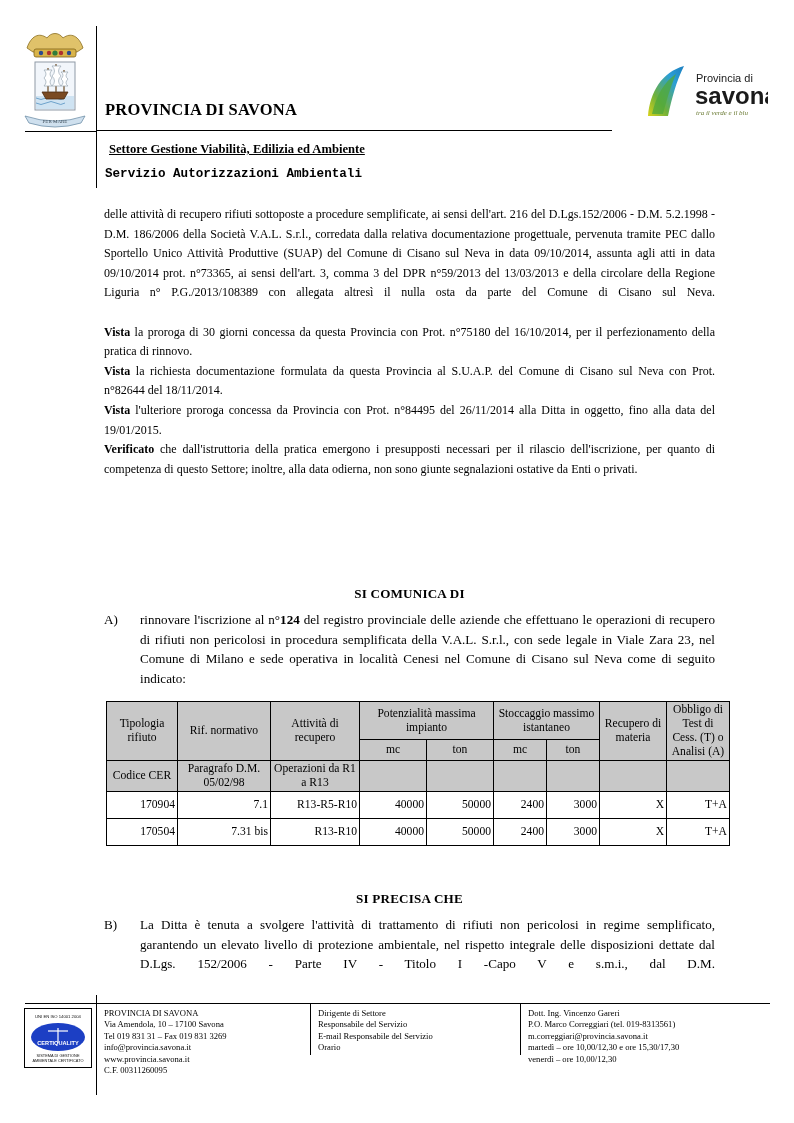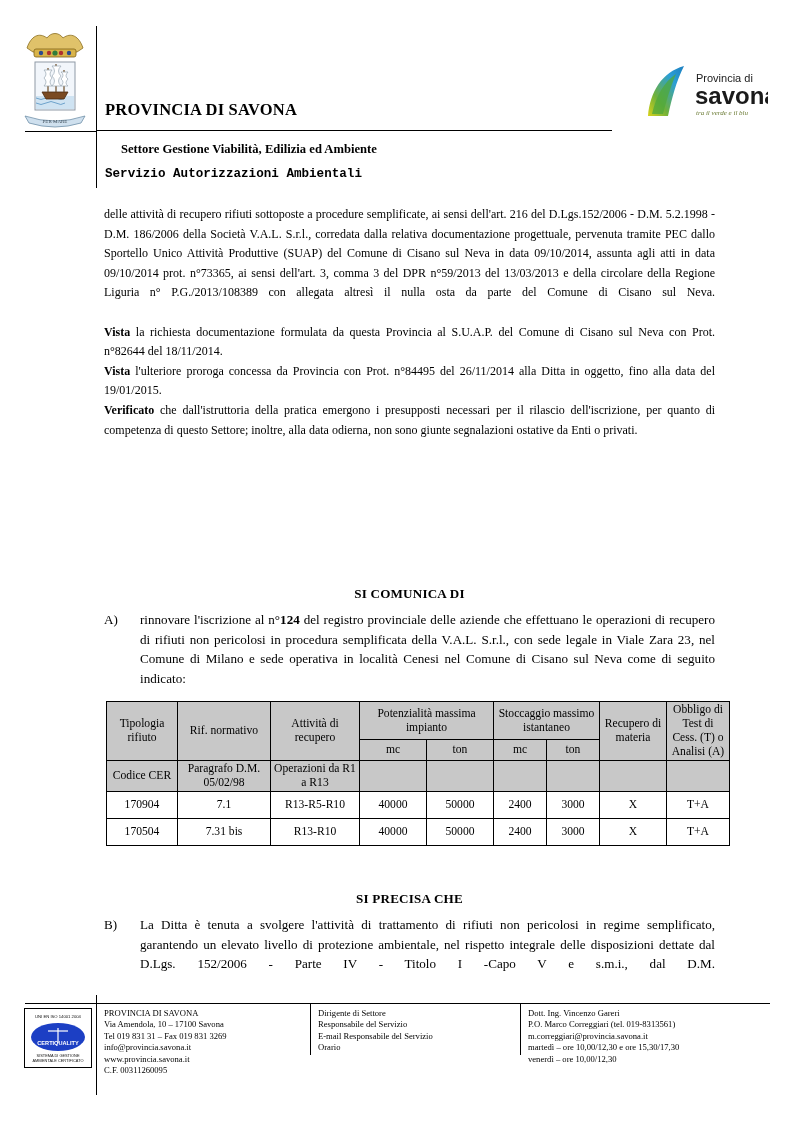--- a/index.html
+++ b/index.html
@@ -64,24 +64,25 @@
   .header-hline {
     position: absolute;
     left: 96px;
     top: 130px;
     width: 516px;
     height: 1px;
     background: #000;
   }
   .settore {
     position: absolute;
-    left: 121px;
+    left: 109px;
     top: 142px;
     font-size: 12.6px;
     font-weight: bold;
+    text-decoration: underline;
   }
   .servizio {
     position: absolute;
     left: 105px;
     top: 167px;
     font-size: 12.6px;
     font-weight: bold;
     font-family: Liberation Mono, monospace;
   }
 
@@ -172,20 +173,21 @@
     padding: 1px 2px;
     line-height: 14px;
   }
   table.main th {
     background: #c8c8c8;
     font-weight: normal;
   }
   table.main td {
     background: #ffffff;
     height: 24px;
+    text-align: right;
   }
   .c-tip  { width: 66px; }
   .c-rif  { width: 88px; }
   .c-att  { width: 84px; }
   .c-mc1  { width: 62px; }
   .c-ton1 { width: 62px; }
   .c-mc2  { width: 48px; }
   .c-ton2 { width: 48px; }
   .c-rec  { width: 62px; }
   .c-obb  { width: 58px; }
@@ -312,20 +314,23 @@
         <text x="50" y="20" font-size="11" fill="#1a1a1a" font-family="Liberation Sans, sans-serif">Provincia di</text>
         <text x="49" y="42" font-size="24" font-weight="bold" fill="#1a1a1a" font-family="Liberation Sans, sans-serif">savona</text>
         <text x="50" y="53" font-size="7" font-style="italic" fill="#6a7a33" font-family="Liberation Serif, serif">tra il verde e il blu</text>
       </svg>
     </div>
   </div>
 
   <div class="body-text">
     <p class="jpar">delle attività di recupero rifiuti sottoposte a procedure semplificate, ai sensi dell'art. 216 del D.Lgs.152/2006 - D.M. 5.2.1998 - D.M. 186/2006 della Società V.A.L. S.r.l., corredata dalla relativa documentazione progettuale, pervenuta tramite PEC dallo Sportello Unico Attività Produttive (SUAP) del Comune di Cisano sul Neva in data 09/10/2014, assunta agli atti  in data 09/10/2014 prot. n°73365, ai sensi dell'art. 3, comma 3 del DPR n°59/2013 del 13/03/2013 e della circolare della Regione Liguria n° P.G./2013/108389 con allegata altresì il nulla osta da parte del Comune di Cisano sul Neva.</p>
 
+    <p>
+      <b>Vista</b><span> la proroga di 30 giorni concessa da questa Provincia con Prot. n°75180 del 16/10/2014, per il perfezionamento della pratica di rinnovo.</span>
+    </p>
     <p>
       <b>Vista</b><span> la richiesta documentazione formulata da questa Provincia al S.U.A.P. del Comune di Cisano sul Neva con Prot. n°82644 del 18/11/2014.</span>
     </p>
     <p>
       <b>Vista</b><span> l'ulteriore proroga concessa da Provincia con Prot. n°84495 del 26/11/2014 alla Ditta in oggetto, fino alla data del 19/01/2015.</span>
     </p>
     <p>
       <b>Verificato</b><span> che dall'istruttoria della pratica emergono i presupposti necessari per il rilascio dell'iscrizione, per quanto di competenza di questo Settore; inoltre, alla data odierna, non sono giunte segnalazioni ostative da Enti o privati.</span>
     </p>
   </div>

